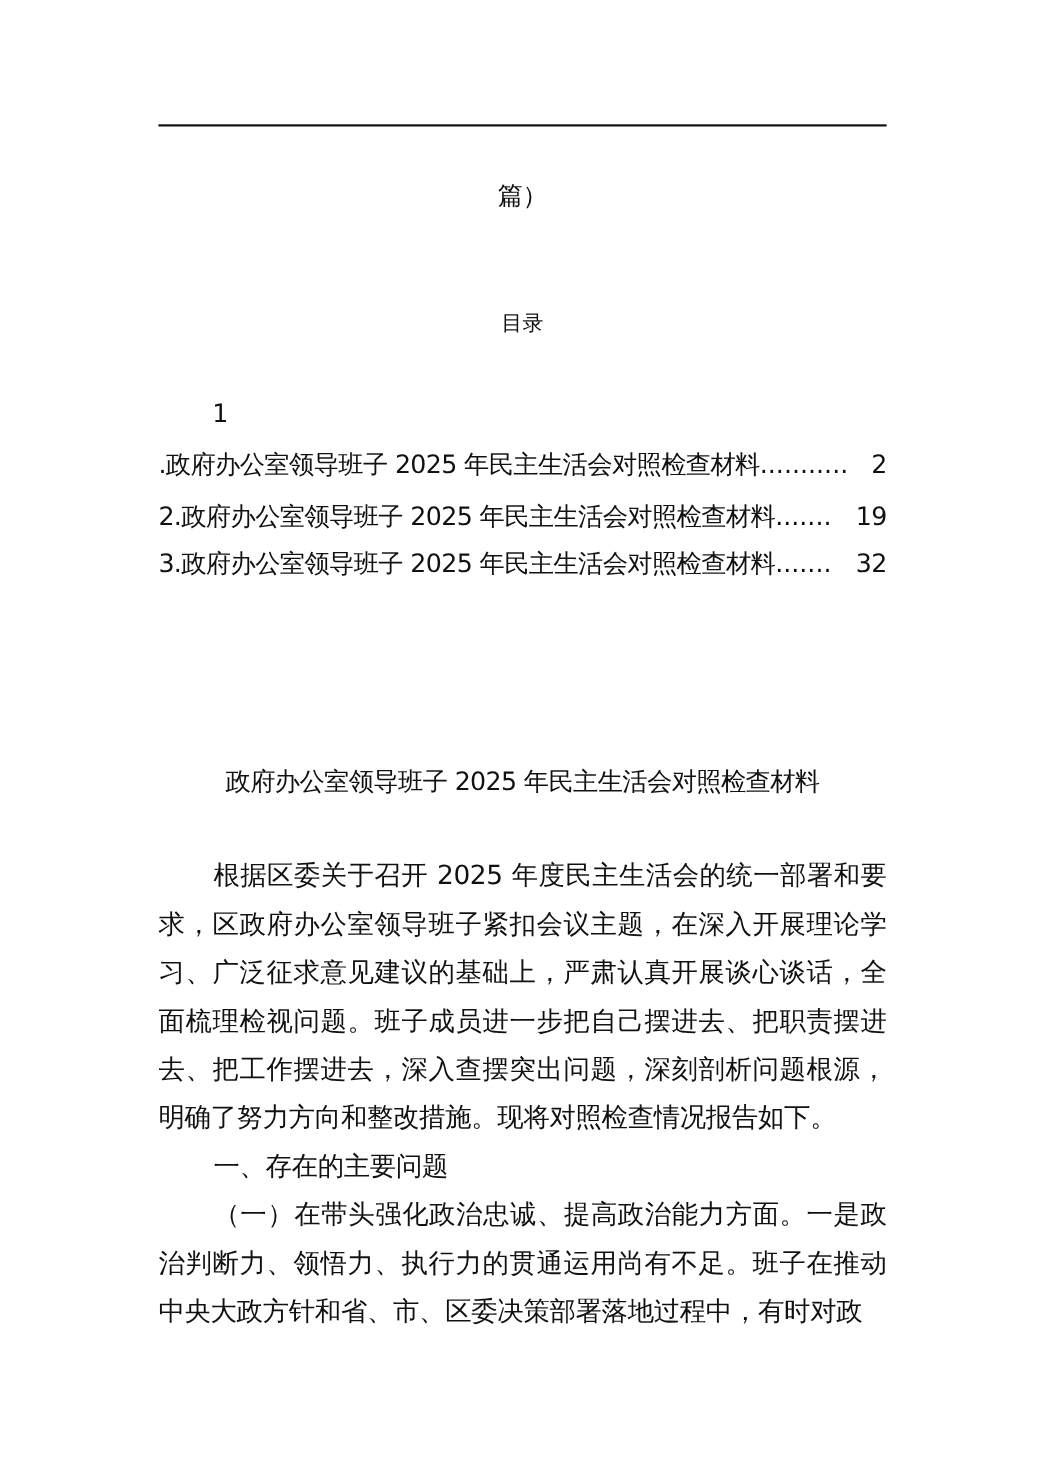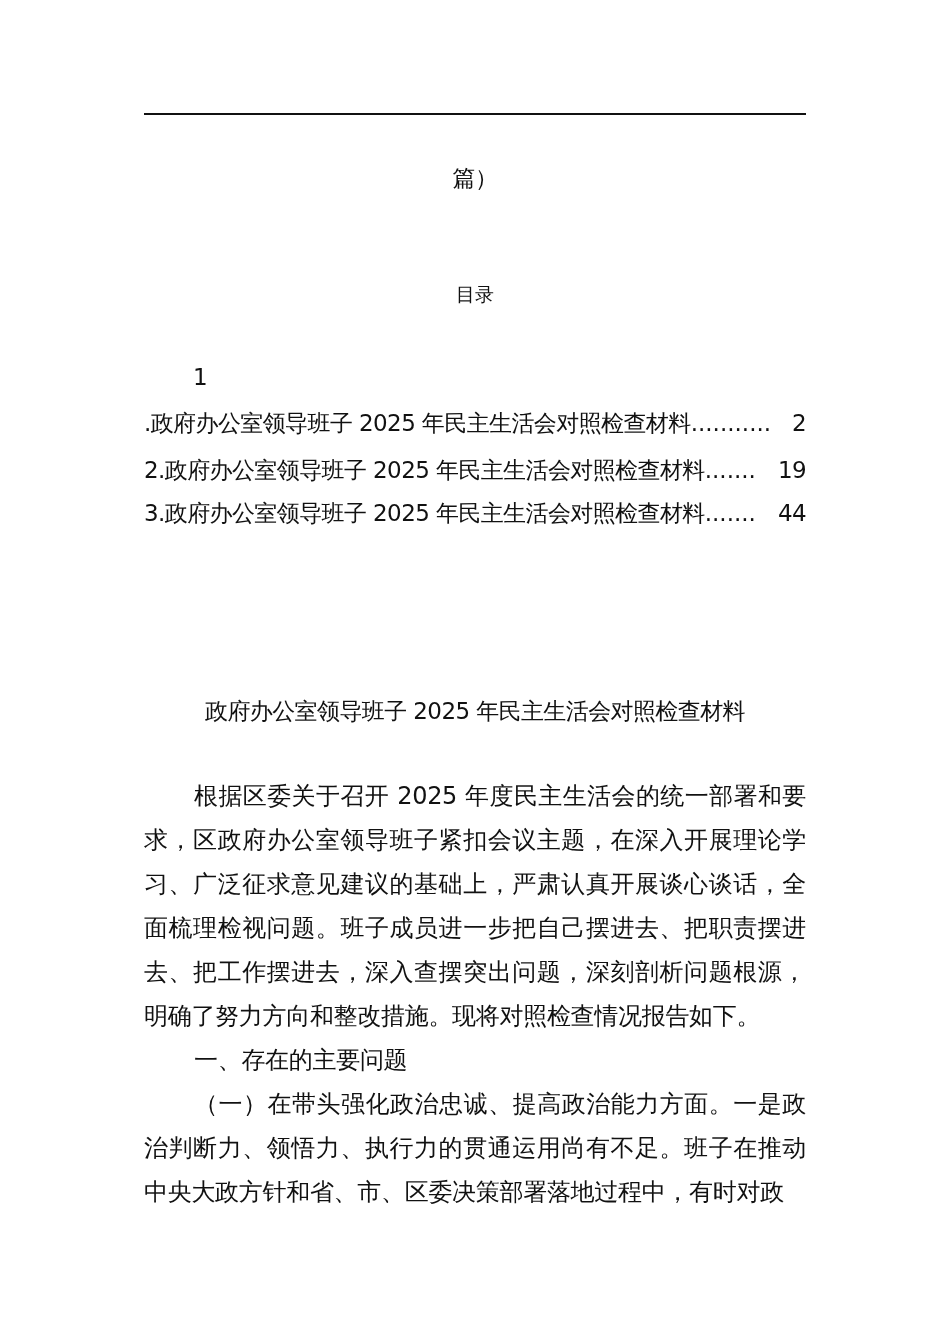--- a/index.html
+++ b/index.html
@@ -124,21 +124,21 @@
     <span class="toc-text">2.</span>
     <span class="toc-text">政府办公室领导班子 2025 年民主生活会对照检查材料</span>
     <span class="toc-dots">.......</span>
     <span class="toc-page">19</span>
   </div>
 
   <div class="toc-line" style="top:497px;">
     <span class="toc-text">3.</span>
     <span class="toc-text">政府办公室领导班子 2025 年民主生活会对照检查材料</span>
     <span class="toc-dots">.......</span>
-    <span class="toc-page">44</span>
+    <span class="toc-page">32</span>
   </div>
 
   <div class="section-title">政府办公室领导班子 2025 年民主生活会对照检查材料</div>
 
   <div class="body-text">
     <p class="indent">根据区委关于召开 2025 年度民主生活会的统一部署和要求，区政府办公室领导班子紧扣会议主题，在深入开展理论学习、广泛征求意见建议的基础上，严肃认真开展谈心谈话，全面梳理检视问题。班子成员进一步把自己摆进去、把职责摆进去、把工作摆进去，深入查摆突出问题，深刻剖析问题根源，明确了努力方向和整改措施。现将对照检查情况报告如下。</p>
     <p class="indent">一、存在的主要问题</p>
     <p class="indent">（一）在带头强化政治忠诚、提高政治能力方面。一是政治判断力、领悟力、执行力的贯通运用尚有不足。班子在推动中央大政方针和省、市、区委决策部署落地过程中，有时对政</p>
   </div>
 

